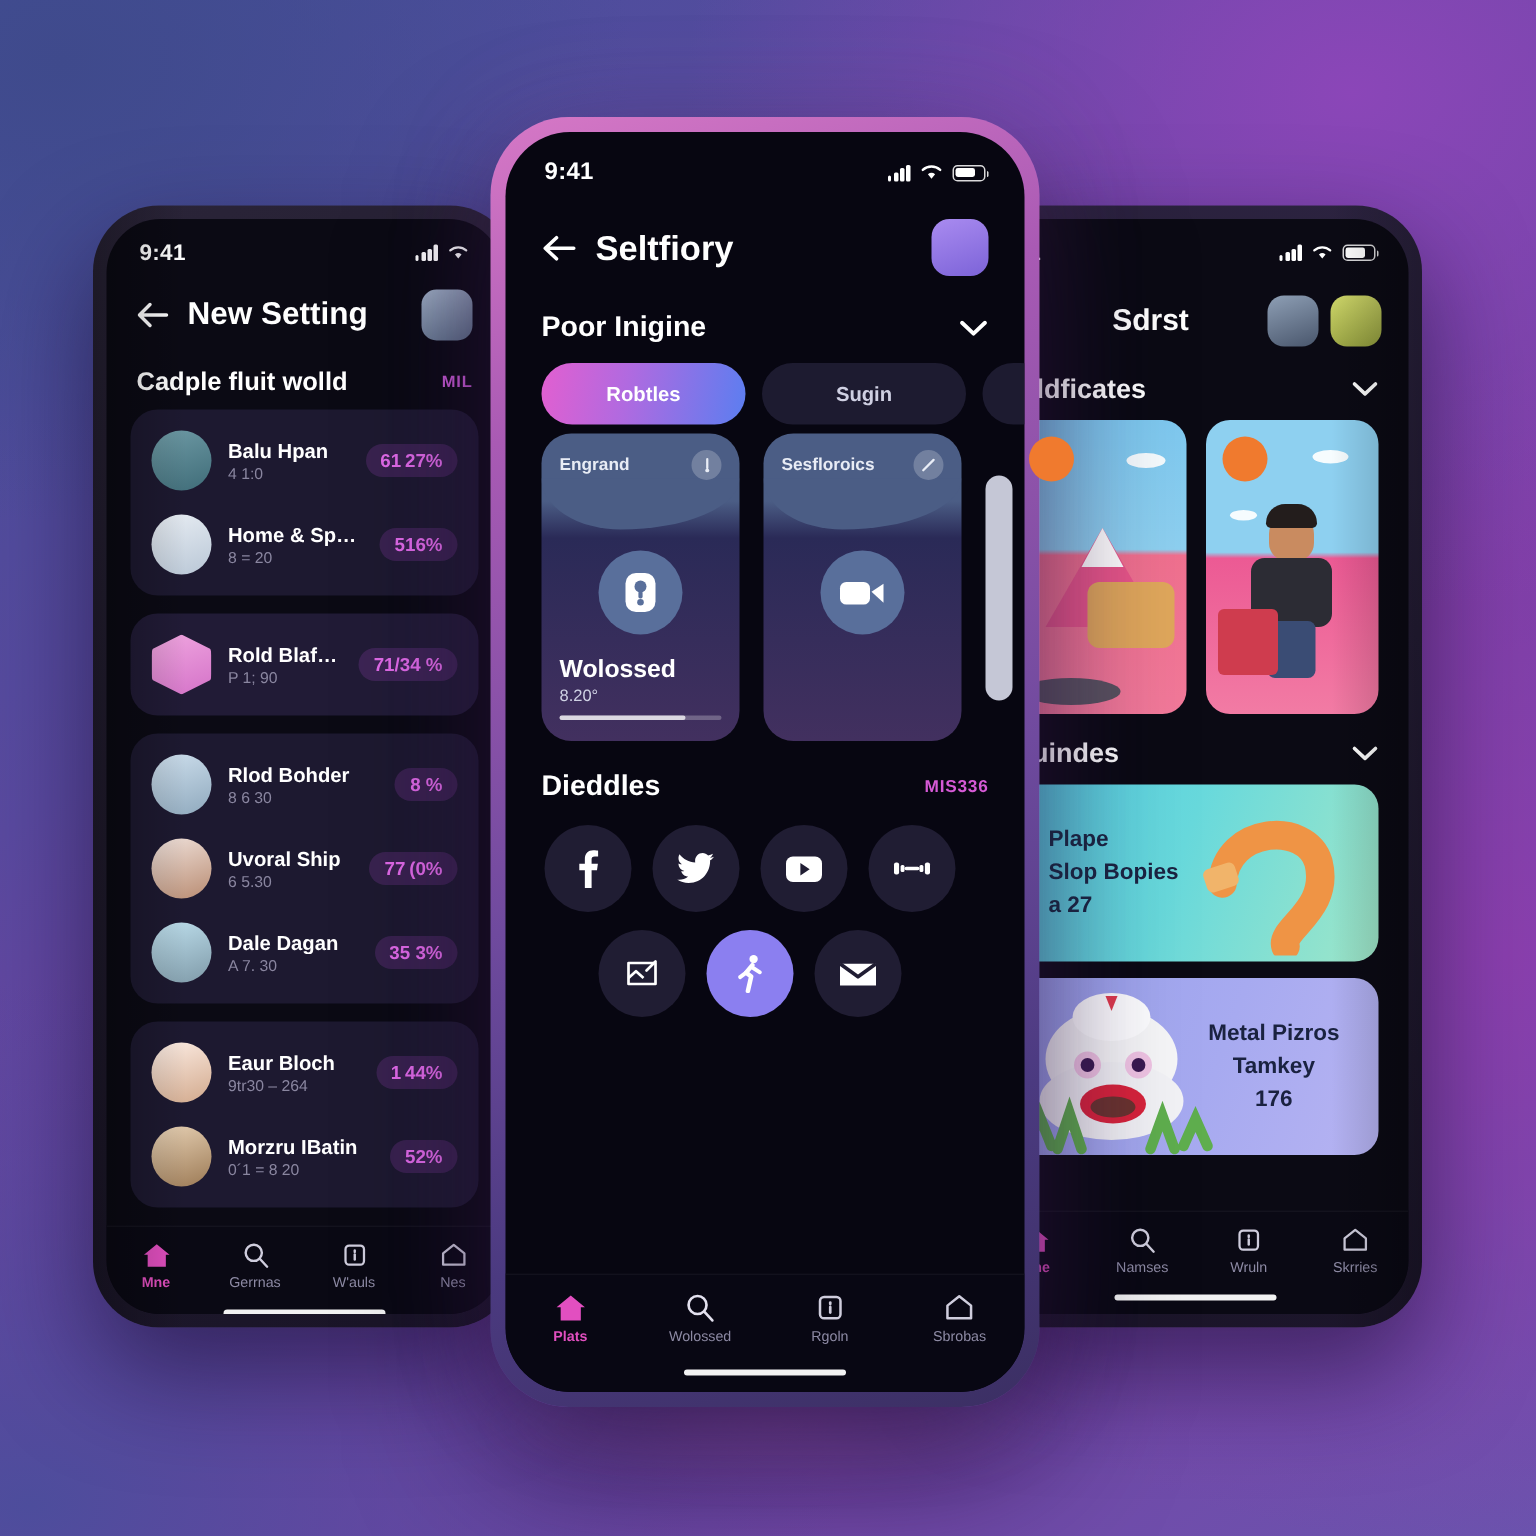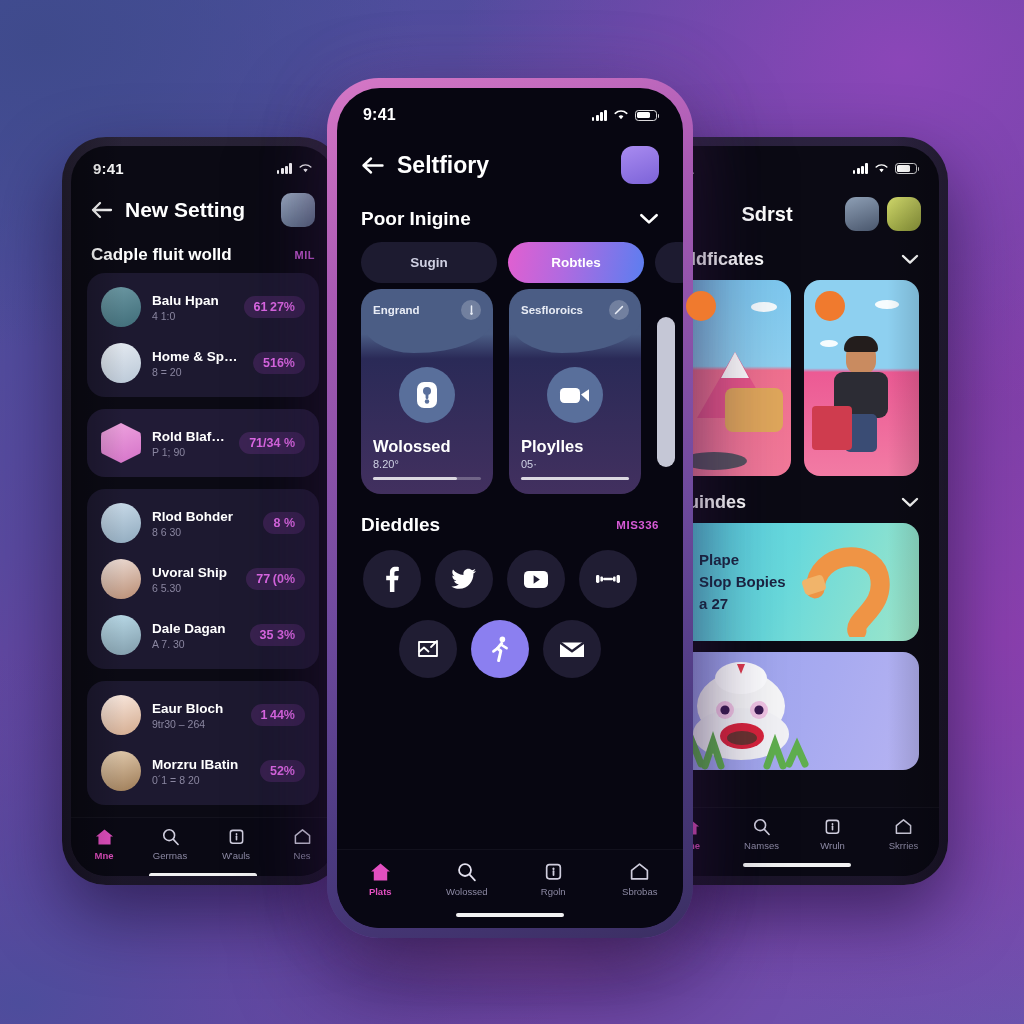--- a/index.html
+++ b/index.html
@@ -419,20 +419,25 @@
             <ellipse cx="62" cy="76" rx="48" ry="26" fill="#f2f2f6"></ellipse>
             <path d="M58 6 L66 6 L62 16 Z" fill="#e03a4e"></path>
             <circle cx="46" cy="52" r="9" fill="#f0c4e4"></circle>
               <circle cx="46" cy="52" r="4.6" fill="#3b1b52"></circle>
             <circle cx="80" cy="52" r="9" fill="#f0c4e4"></circle>
               <circle cx="80" cy="52" r="4.6" fill="#3b1b52"></circle>
             <ellipse cx="63" cy="78" rx="22" ry="13" fill="#d8243c"></ellipse>
             <ellipse cx="63" cy="80" rx="15" ry="7" fill="#6b3430"></ellipse>
             <path d="M6 106 L14 86 L22 106 M26 108 L34 84 L42 108 M88 108 L96 86 L104 108 M110 106 L118 88 L126 106" stroke="#5fae4e" stroke-width="7" fill="none" stroke-linecap="round"></path>
           </svg>
+          <div class="btxt">
+            <div>Metal Pizros</div>
+            <div>Tamkey</div>
+            <div>176</div>
+          </div>
         </div>
       </div>
 
       <div class="spacer"></div>
 
       <div class="tabbar">
         <div class="tabs">
           <div class="tab active">
             <svg width="19" height="18" viewBox="0 0 20 19">
                 <path d="M10 1.5 L19 9 H16.4 V17.5 H3.6 V9 H1 Z" fill="#e24fc0"></path>
@@ -501,25 +506,25 @@
       </div>
 
       <div class="sect">
         <h3>Poor Inigine</h3>
         <svg width="20" height="12" viewBox="0 0 18 11">
             <path class="chev" d="M2 2 L9 8.6 L16 2"></path>
           </svg>
       </div>
 
       <div class="segs">
+        <div class="seg active">
+          <span>Robtles</span>
+        </div>
         <div class="seg">
           <span>Sugin</span>
-        </div>
-        <div class="seg active">
-          <span>Robtles</span>
         </div>
         <div class="seg peek">
           <span></span>
         </div>
       </div>
 
 
       <div class="cards">
         <div class="card">
           <div class="wave"></div>
@@ -558,27 +563,20 @@
                   <path d="M1.5 8.5 L8.4 1.6" stroke="#e9edf6" stroke-width="1.5" stroke-linecap="round"></path>
                 </svg>
             </div>
           </div>
           <div class="cicon">
             <svg width="32" height="22" viewBox="0 0 32 22">
                 <rect x="1" y="4" width="20" height="15" rx="4.2" fill="#fff"></rect>
                 <path d="M22 10.5 L30 5.2 V17.8 Z" fill="#fff"></path>
               </svg>
           </div>
-          <div class="cfoot">
-            <div class="ctitle">Ploylles</div>
-            <div class="cmeta">05·</div>
-            <div class="cbar">
-                <u style="width:100%"></u>
-              </div>
-          </div>
         </div>
 
         <div class="card-peek"></div>
       </div>
 
       <div class="sect">
         <h3>Dieddles</h3>
         <div class="more">MIS336</div>
       </div>
 

